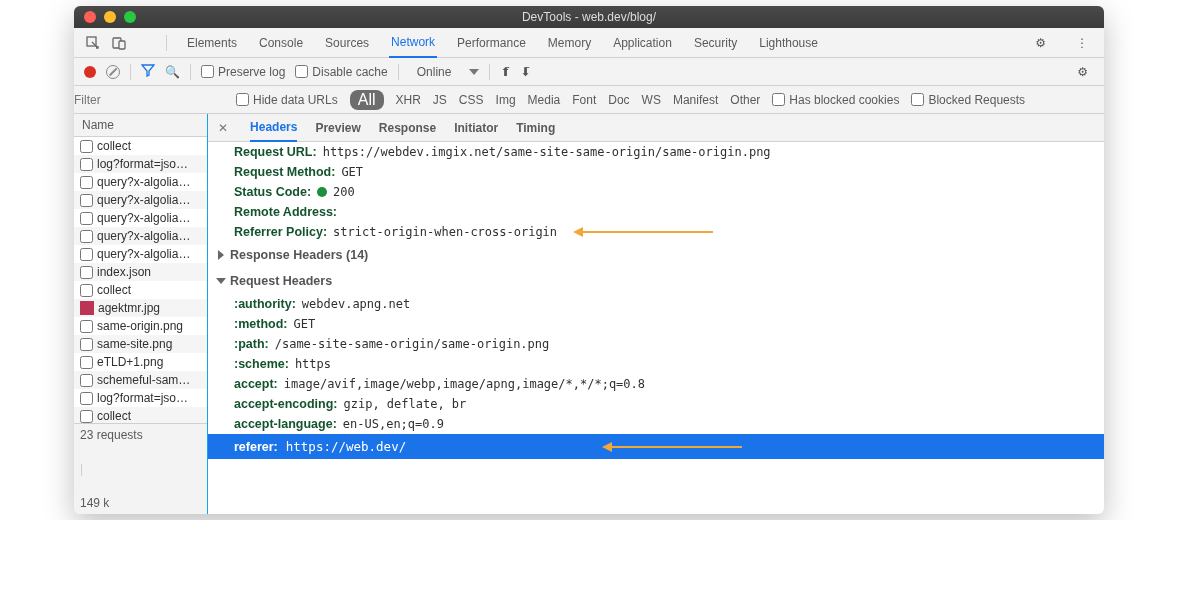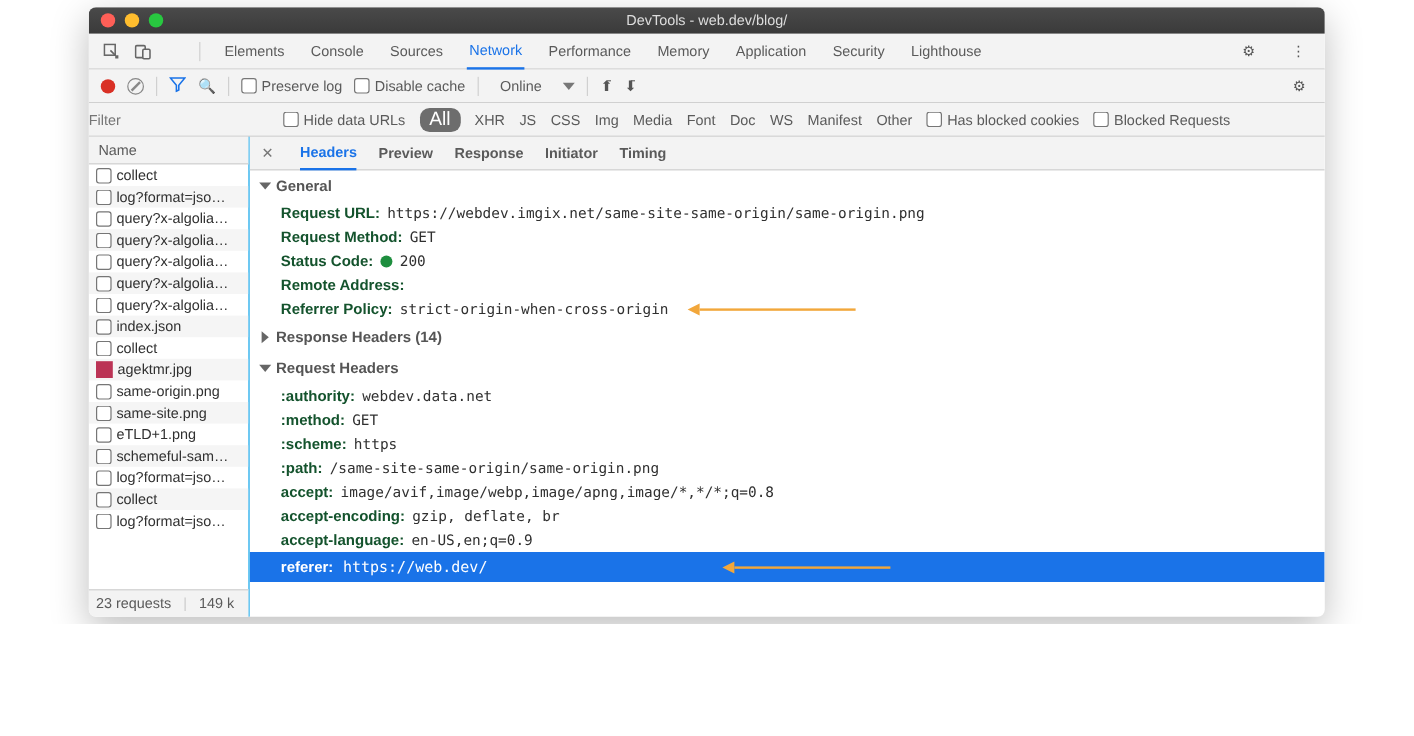--- a/index.html
+++ b/index.html
@@ -34,21 +34,21 @@
   .pill { background:#6d6d6d; color:#fff; border-radius:8px; padding:1px 8px; font-size:16px; }
   .ftype { color:#5a5a5a; }
   .main { display:flex; height:400px; }
   .sidebar { width:134px; border-right:1px solid #0ea5e9; display:flex; flex-direction:column; }
   .sidebar-header { padding:4px 8px; color:#5a5a5a; border-bottom:1px solid #d0d0d0; background:#f3f3f3; font-weight:500; }
   .req-list { flex:1; overflow:hidden; }
   .req-item { display:flex; align-items:center; gap:4px; padding:2px 4px 2px 6px; white-space:nowrap; overflow:hidden; text-overflow:ellipsis; font-size:12px; color:#303030; }
   .req-item.alt { background:#f5f5f5; }
   .req-item input { margin:0; }
   .req-item .thumb { width:14px;height:14px;background:#b35; font-size:0; display:inline-block;}
-  .sidebar-footer { border-top:1px solid #d0d0d0; padding:4px 6px; color:#5a5a5a; display:flex; gap:10px; background:#f3f3f3; }
+  .sidebar-footer { border-top:1px solid #d0d0d0; padding:4px 6px; color:#5a5a5a; display:flex; gap:20px; background:#f3f3f3;flex-direction:column; }
   .details { flex:1; display:flex; flex-direction:column; overflow:hidden; }
   .detail-tabs { display:flex; align-items:center; gap:18px; padding:0 10px; height:28px; border-bottom:1px solid #d0d0d0; background:#f3f3f3; }
   .detail-tabs .close { color:#777; margin-right:4px; }
   .dtab { color:#5a5a5a; padding:6px 0;font-weight:bold; }
   .dtab.active { color:#1a73e8; border-bottom:2px solid #1a73e8; }
   .detail-body { flex:1; overflow:auto; font-size:12.5px; }
   .section-hdr { padding:6px 10px; color:#555; font-weight:600; display:flex; align-items:center; gap:6px; }
   .tri { width:0;height:0;border-top:5px solid transparent;border-bottom:5px solid transparent;border-left:6px solid #666; }
   .tri.down { transform:rotate(90deg); }
   .kv { padding:3px 10px 3px 26px; display:flex; gap:6px; align-items:center; }
@@ -243,24 +243,20 @@
     <div class="details">
       <div class="detail-tabs">
         <span class="close">✕</span>
         <span class="dtab active">Headers</span>
         <span class="dtab">Preview</span>
         <span class="dtab">Response</span>
         <span class="dtab">Initiator</span>
         <span class="dtab">Timing</span>
       </div>
       <div class="detail-body">
-        <div class="section-hdr">
-            <span class="tri down"></span>
-            <span>General</span>
-          </div>
         <div class="kv">
             <span class="k">Request URL:</span>
             <span class="v">https://webdev.imgix.net/same-site-same-origin/same-origin.png</span>
           </div>
         <div class="kv">
             <span class="k">Request Method:</span>
             <span class="v">GET</span>
           </div>
         <div class="kv">
             <span class="k">Status Code:</span>
@@ -280,33 +276,33 @@
             <span class="tri"></span>
             <span>Response Headers (14)</span>
           </div>
 
         <div class="section-hdr">
             <span class="tri down"></span>
             <span>Request Headers</span>
           </div>
         <div class="kv">
             <span class="k">:authority:</span>
-            <span class="v">webdev.data.net</span>
+            <span class="v">webdev.apng.net</span>
           </div>
         <div class="kv">
             <span class="k">:method:</span>
             <span class="v">GET</span>
           </div>
         <div class="kv">
+            <span class="k">:path:</span>
+            <span class="v">/same-site-same-origin/same-origin.png</span>
+          </div>
+        <div class="kv">
             <span class="k">:scheme:</span>
             <span class="v">https</span>
-          </div>
-        <div class="kv">
-            <span class="k">:path:</span>
-            <span class="v">/same-site-same-origin/same-origin.png</span>
           </div>
         <div class="kv">
             <span class="k">accept:</span>
             <span class="v">image/avif,image/webp,image/apng,image/*,*/*;q=0.8</span>
           </div>
         <div class="kv">
             <span class="k">accept-encoding:</span>
             <span class="v">gzip, deflate, br</span>
           </div>
         <div class="kv">

